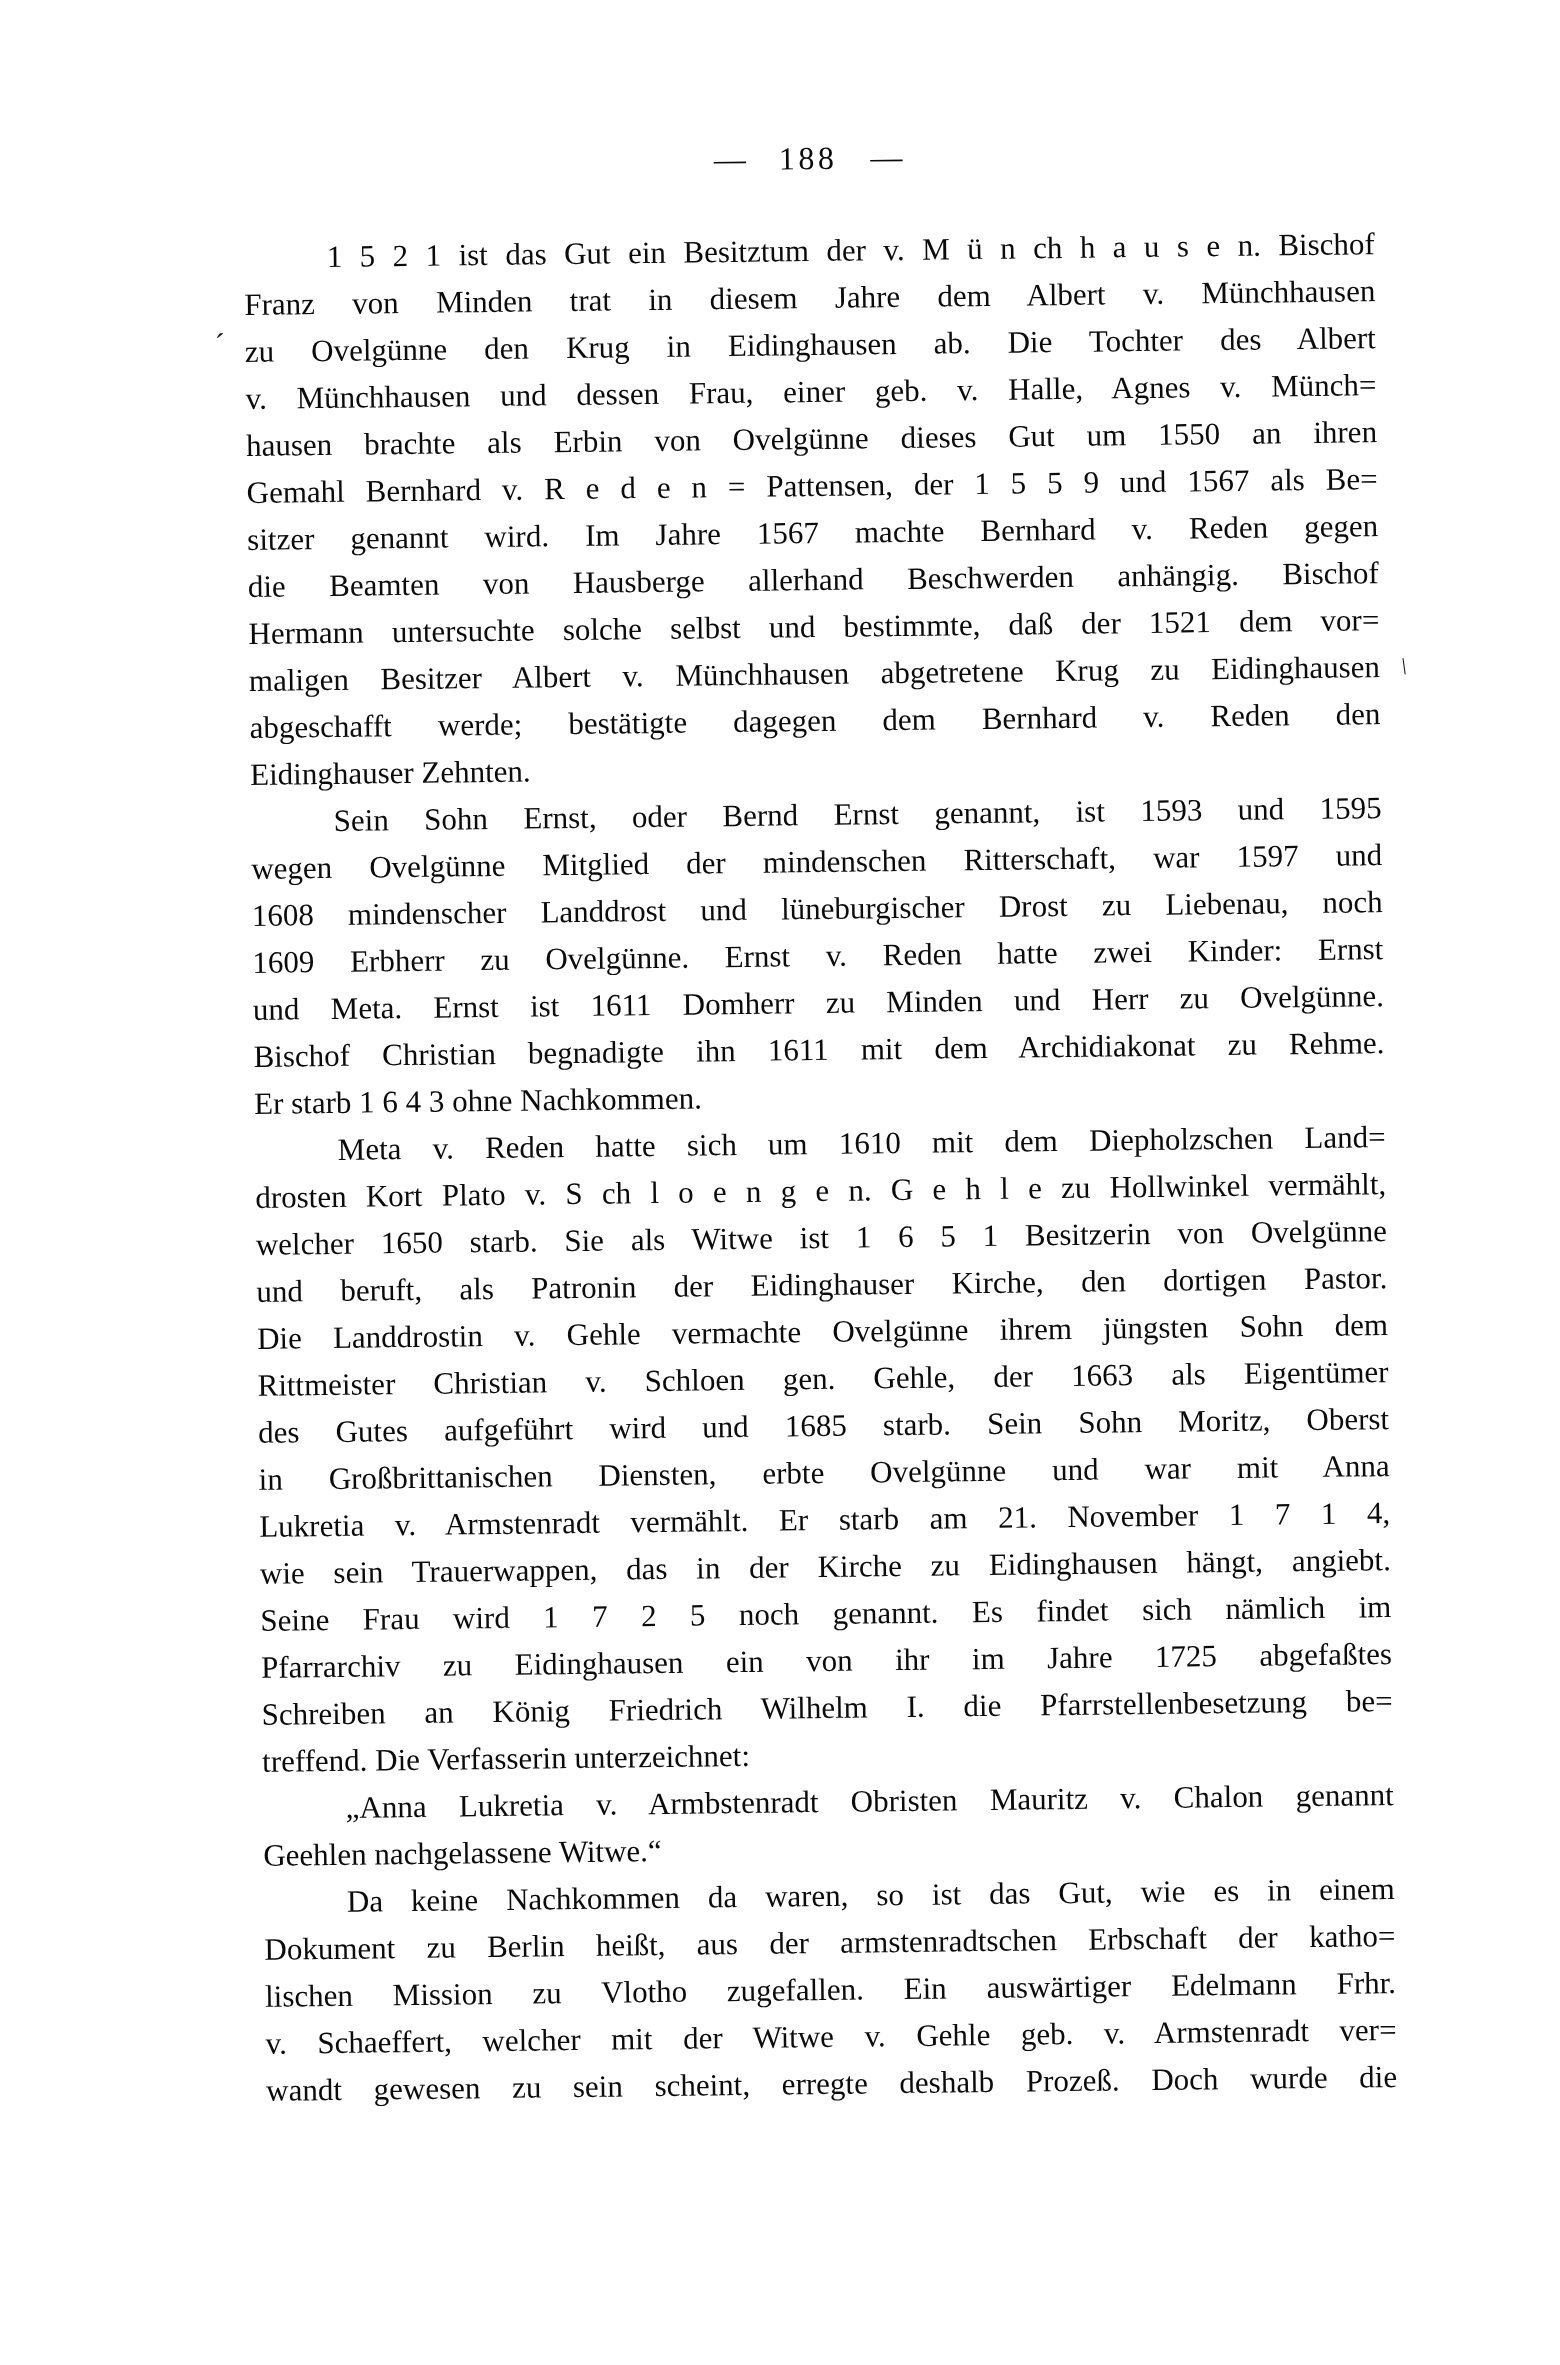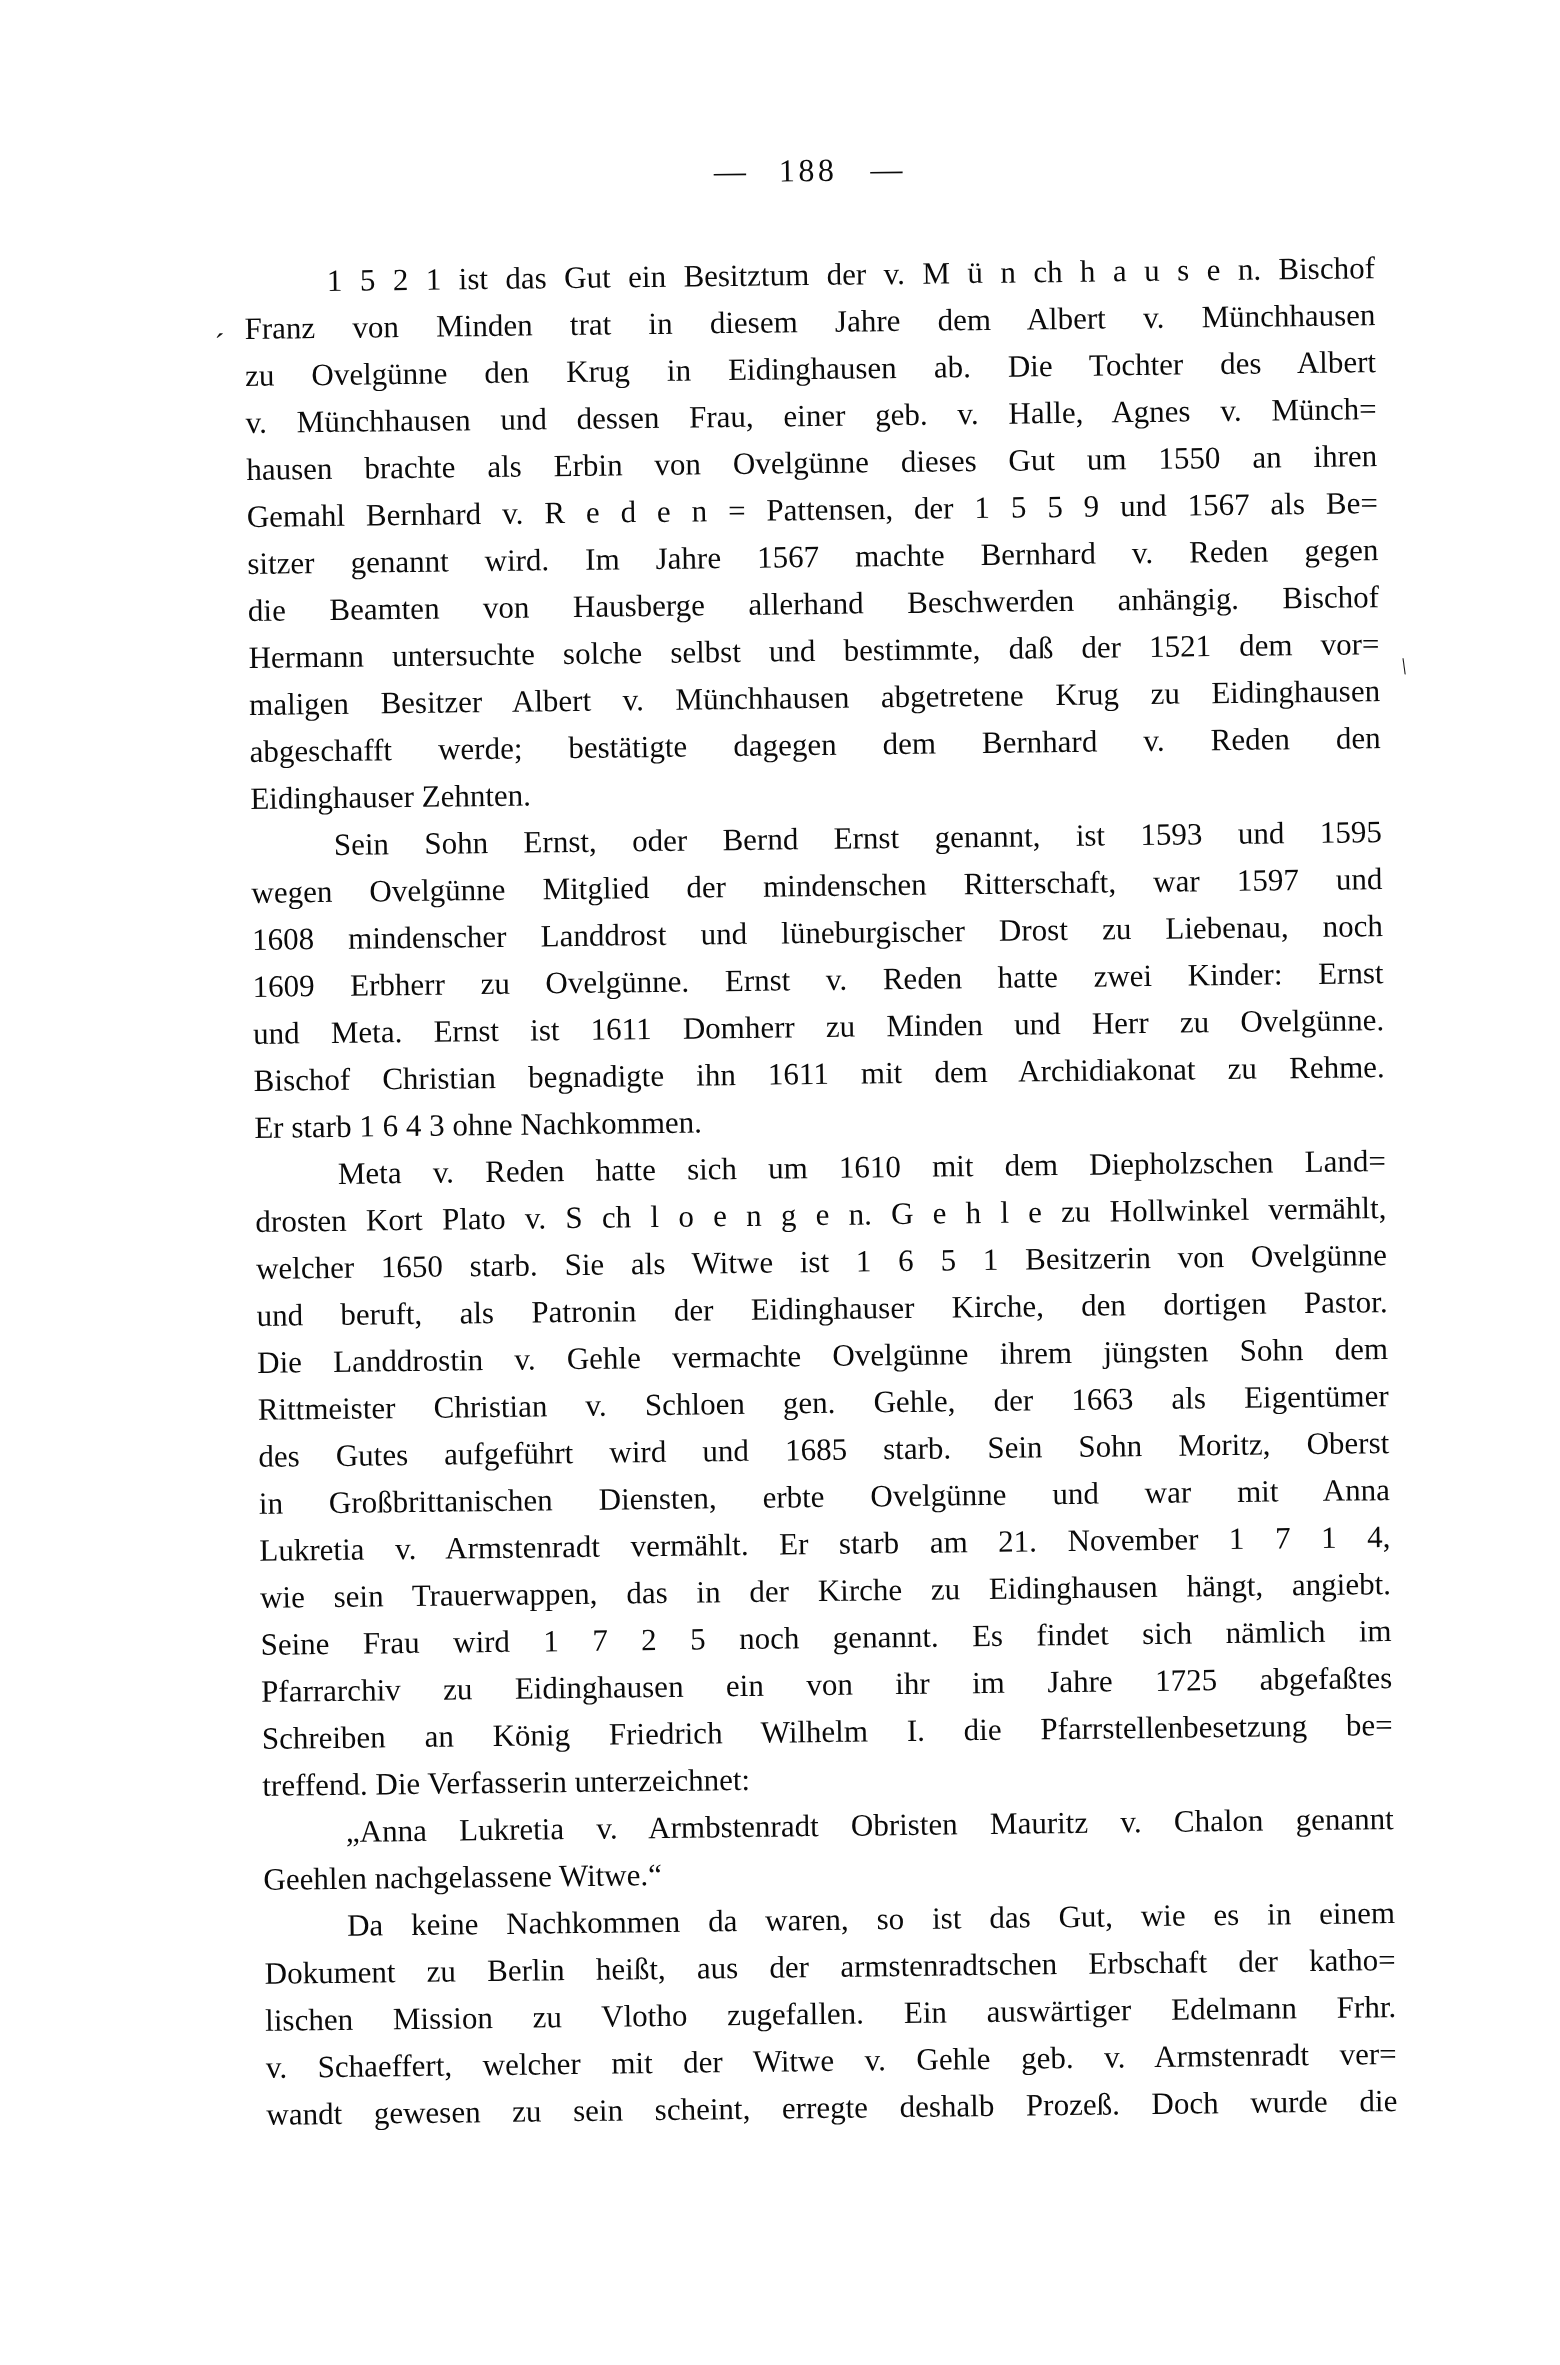--- a/index.html
+++ b/index.html
@@ -21,21 +21,21 @@
   .page-header {
     text-align: center;
     font-size: 32px;
     line-height: 40px;
     margin-bottom: 49px;
     white-space: nowrap;
   }
   .page-header .dash { letter-spacing: 0; }
   .page-header .page-number {
     display: inline-block;
-    margin: 12px 33px;
+    margin: 0 33px;
     letter-spacing: 3.5px;
   }
   .text-block {
     font-size: 31px;
     line-height: 47px;
   }
   .para { margin: 0; padding: 0; }
   .line {
     text-align: justify;
     text-align-last: justify;

